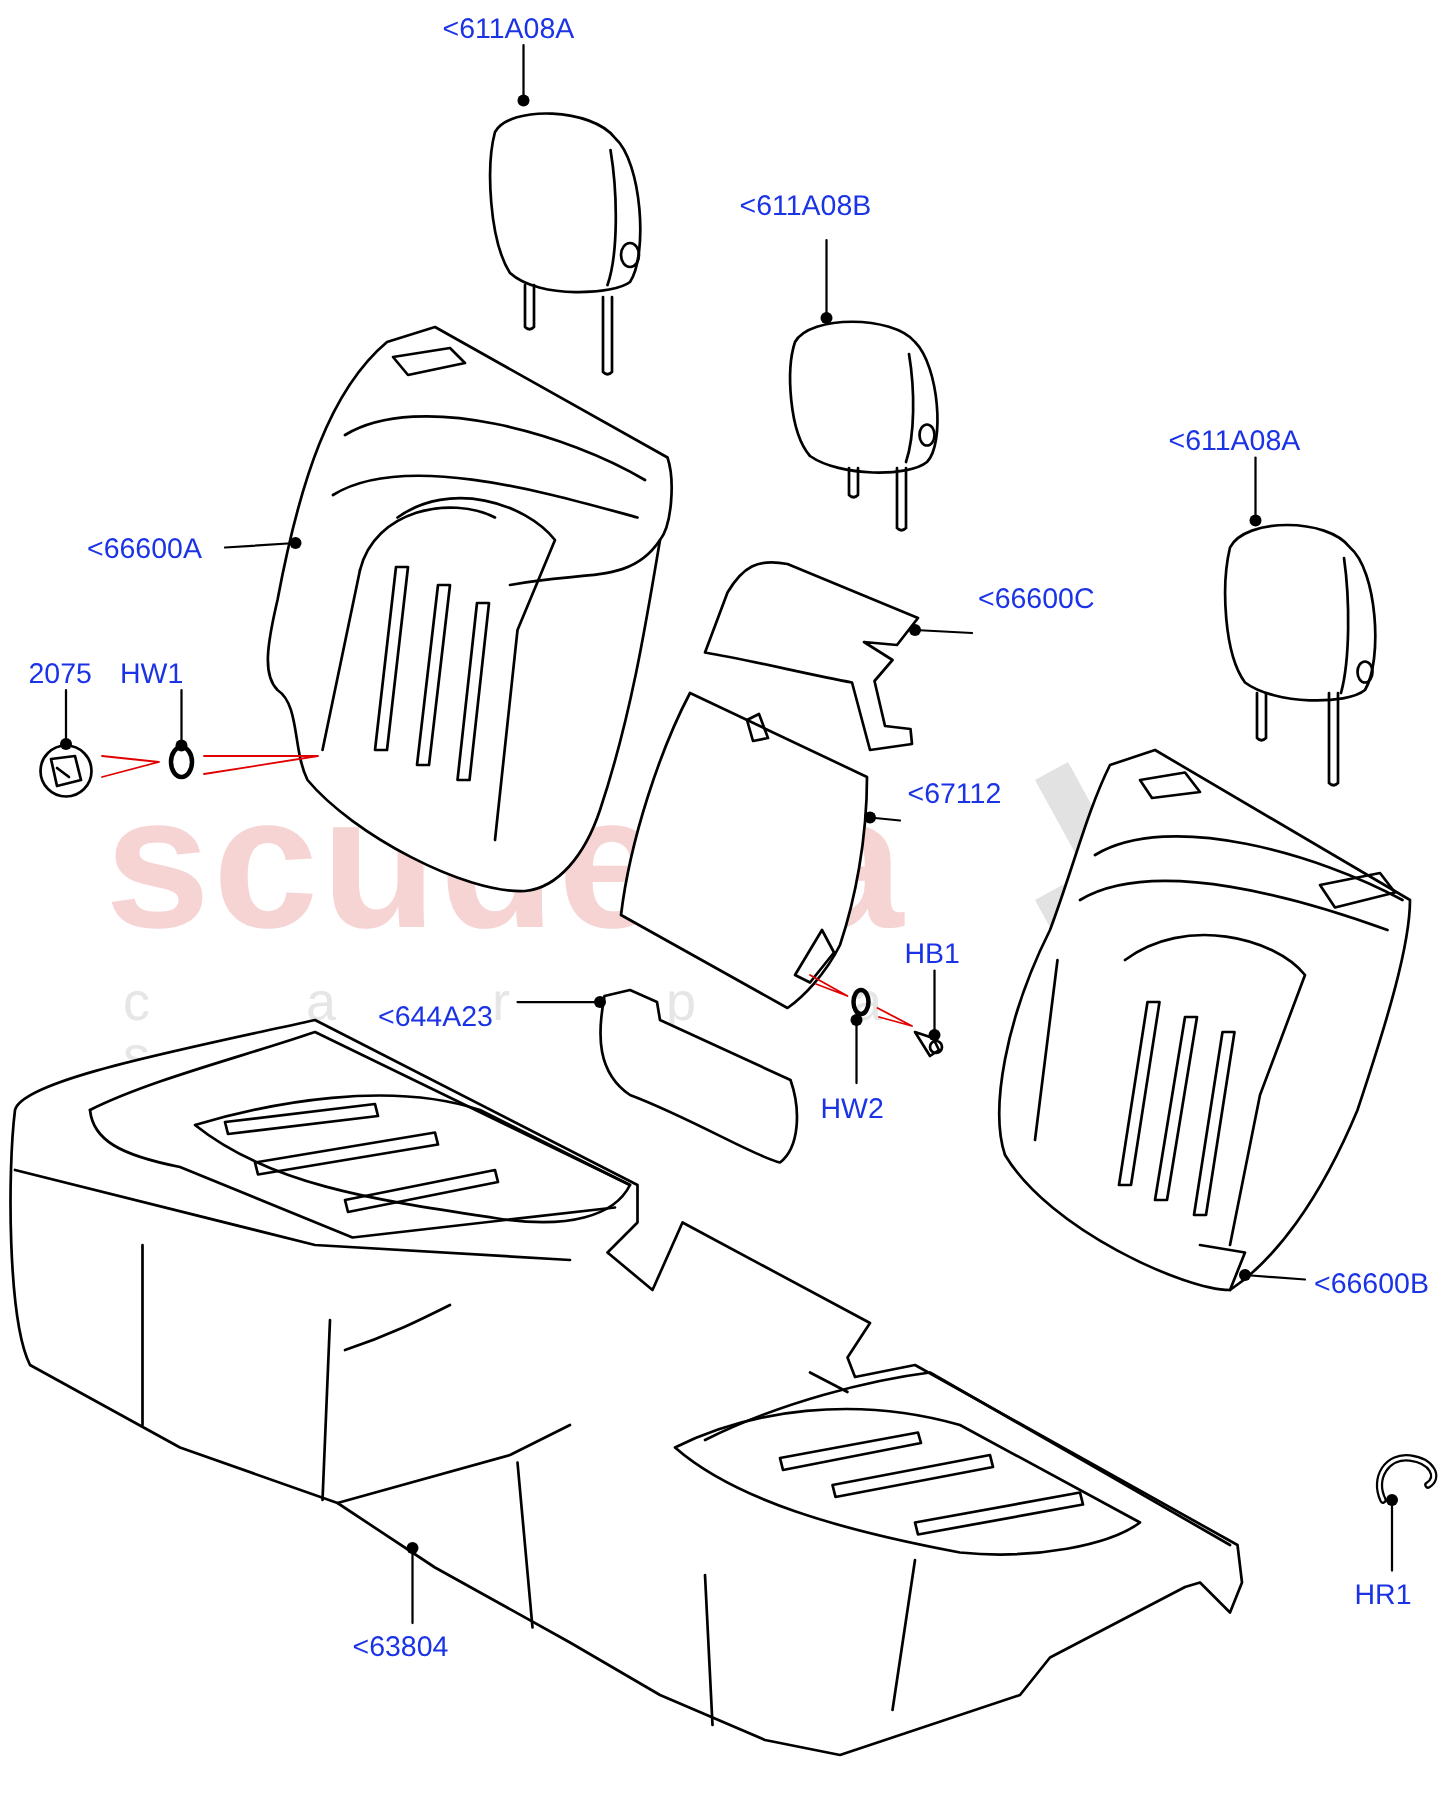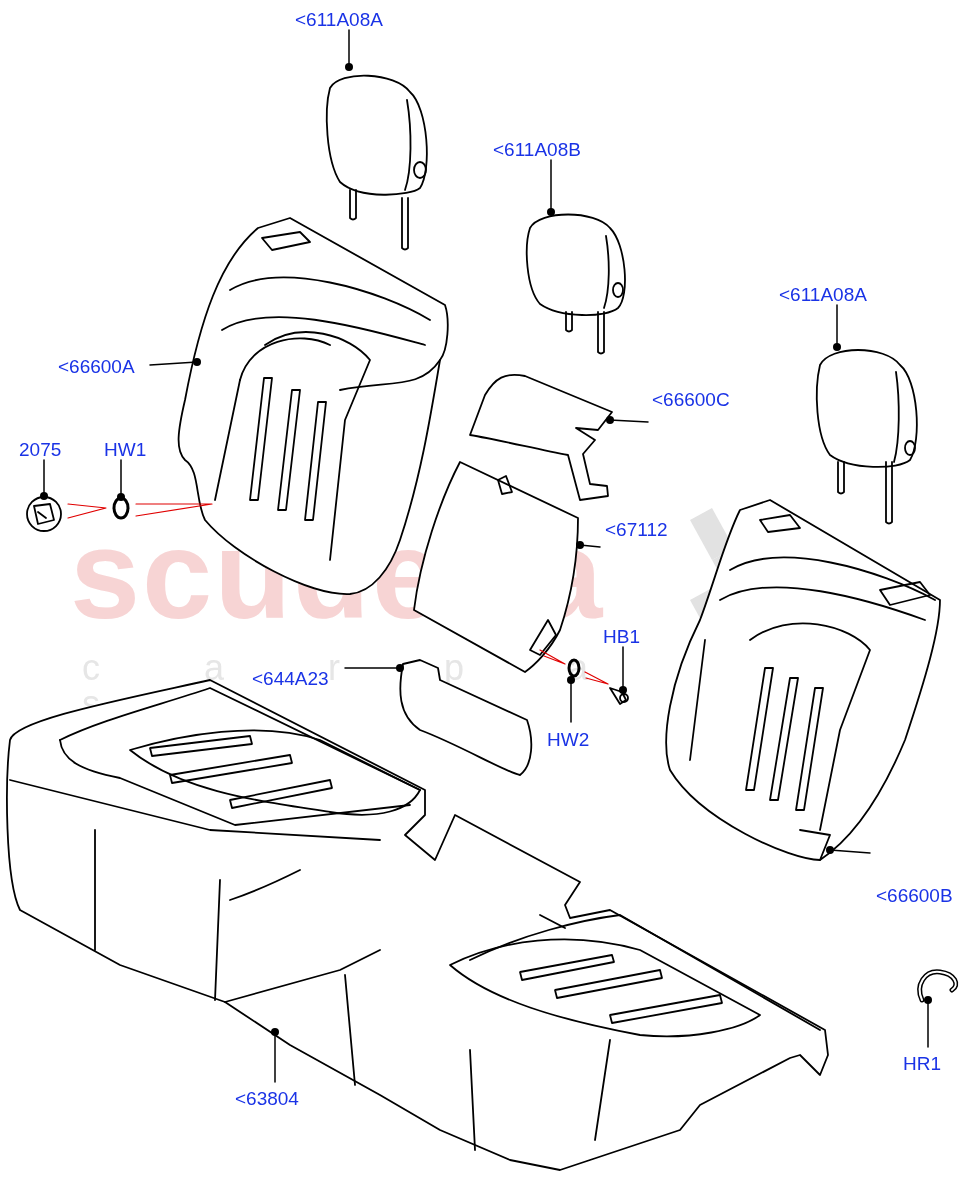--- a/index.html
+++ b/index.html
@@ -172,26 +172,26 @@
       <circle cx="623" cy="690" r="4"></circle>
       <circle cx="400" cy="668" r="4"></circle>
       <circle cx="571" cy="680" r="4"></circle>
       <circle cx="830" cy="850" r="4"></circle>
       <circle cx="928" cy="1000" r="4"></circle>
       <circle cx="275" cy="1032" r="4"></circle>
     </g>
   </svg>
 
   <div class="label" style="left:295px;top:10px">&lt;611A08A</div>
-  <div class="label" style="left:493px;top:140px">&lt;611A08B</div>
+  <div class="label" style="left:493px;top:128px">&lt;611A08B</div>
   <div class="label" style="left:779px;top:285px">&lt;611A08A</div>
   <div class="label" style="left:58px;top:357px">&lt;66600A</div>
   <div class="label" style="left:652px;top:390px">&lt;66600C</div>
   <div class="label" style="left:605px;top:520px">&lt;67112</div>
   <div class="label" style="left:19px;top:440px">2075</div>
-  <div class="label" style="left:104px;top:440px">HW1</div>
+  <div class="label" style="left:80px;top:440px">HW1</div>
   <div class="label" style="left:603px;top:627px">HB1</div>
   <div class="label" style="left:252px;top:669px">&lt;644A23</div>
   <div class="label" style="left:547px;top:730px">HW2</div>
-  <div class="label" style="left:876px;top:886px">&lt;66600B</div>
+  <div class="label" style="left:876px;top:847px">&lt;66600B</div>
   <div class="label" style="left:903px;top:1054px">HR1</div>
   <div class="label" style="left:235px;top:1089px">&lt;63804</div>
 </div>
 
 </body></html>

